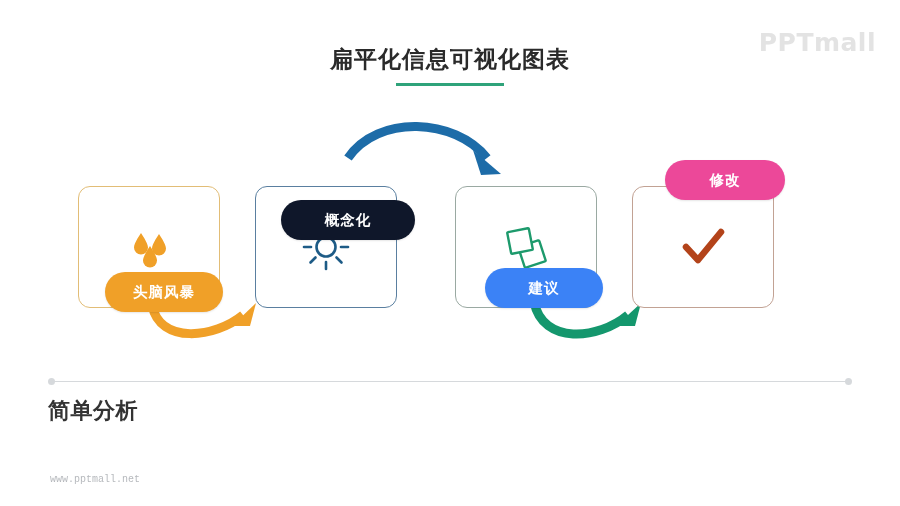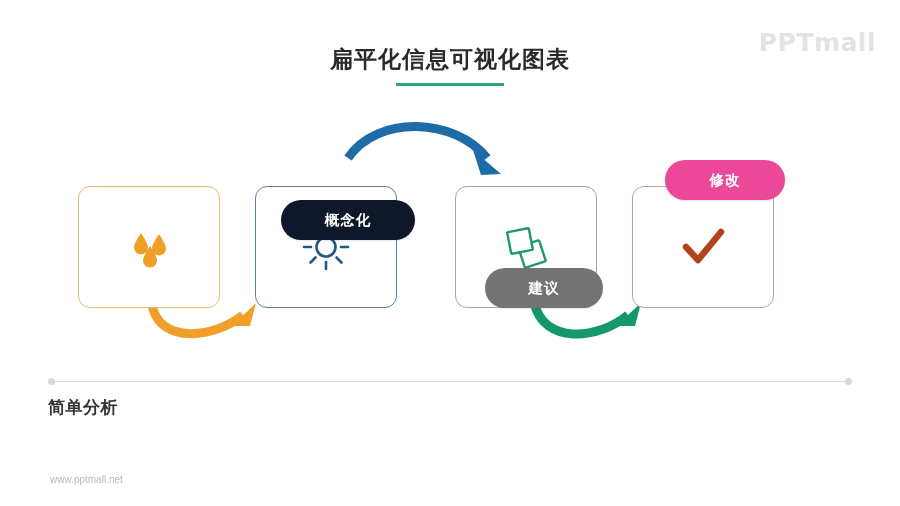--- a/index.html
+++ b/index.html
@@ -100,21 +100,21 @@
     justify-content: center;
     color: #ffffff;
     font-size: 14.5px;
     font-weight: bold;
     letter-spacing: 1px;
     font-family: "DejaVu Sans", "Liberation Sans", sans-serif;
     box-shadow: 0 1px 2px rgba(0,0,0,0.10);
   }
   .pill1 { left: 105px; top: 172px; width: 118px; background: #f0a028; }
   .pill2 { left: 281px; top: 60px;  width: 134px; background: #0f172a; margin-top: 40px; }
-  .pill3 { left: 485px; top: 168px; width: 118px; background: #737373; }
+  .pill3 { left: 485px; top: 168px; width: 118px; background: #3b82f6; }
   .pill4 { left: 665px; top: 60px;  width: 120px; background: #ec4899; }
 
   
   .divider-wrap {
     position: absolute;
     left: 48px;
     top: 378px;
     width: 804px;
     height: 8px;
   }
@@ -134,21 +134,21 @@
     border-radius: 50%;
     background: #d6d9dc;
   }
   .divider-dot.left { left: 0; }
   .divider-dot.right { right: 0; }
 
   .section-heading {
     position: absolute;
     left: 48px;
     top: 396px;
-    font-size: 17px;
+    font-size: 22px;
     font-weight: bold;
     color: #333333;
     letter-spacing: 0.5px;
     font-family: "DejaVu Sans", "Liberation Sans", sans-serif;
   }
   .section-body {
     position: absolute;
     left: 48px;
     top: 428px;
     width: 800px;
@@ -157,21 +157,21 @@
     color: #5d6166;
     font-family: "DejaVu Sans", "Liberation Sans", sans-serif;
     text-align: justify;
   }
   .footer-url {
     position: absolute;
     left: 50px;
     top: 474px;
     font-size: 10px;
     color: #b6b9bd;
-    font-family: Liberation Sans, sans-serif;
+    font-family: Liberation Mono, monospace;
   }
 
   svg { display: block; overflow: visible; }
   .arrow-layer {
     position: absolute;
     left: 0; top: 0;
     width: 900px; height: 265px;
     pointer-events: none;
   }
 </style>
@@ -247,20 +247,23 @@
     </div>
 
     <div class="card card4">
       <div class="icon-holder">
         <svg width="52" height="52" viewBox="0 0 52 52">
           <path d="M9 26 L21 39 L44 11" fill="none" stroke="#b3431a" stroke-width="6.5" stroke-linecap="round" stroke-linejoin="round"></path>
         </svg>
       </div>
     </div>
 
+    <div class="pill pill1">
+      <span>头脑风暴</span>
+    </div>
     <div class="pill pill2">
       <span>概念化</span>
     </div>
     <div class="pill pill3">
       <span>建议</span>
     </div>
     <div class="pill pill4">
       <span>修改</span>
     </div>
 

